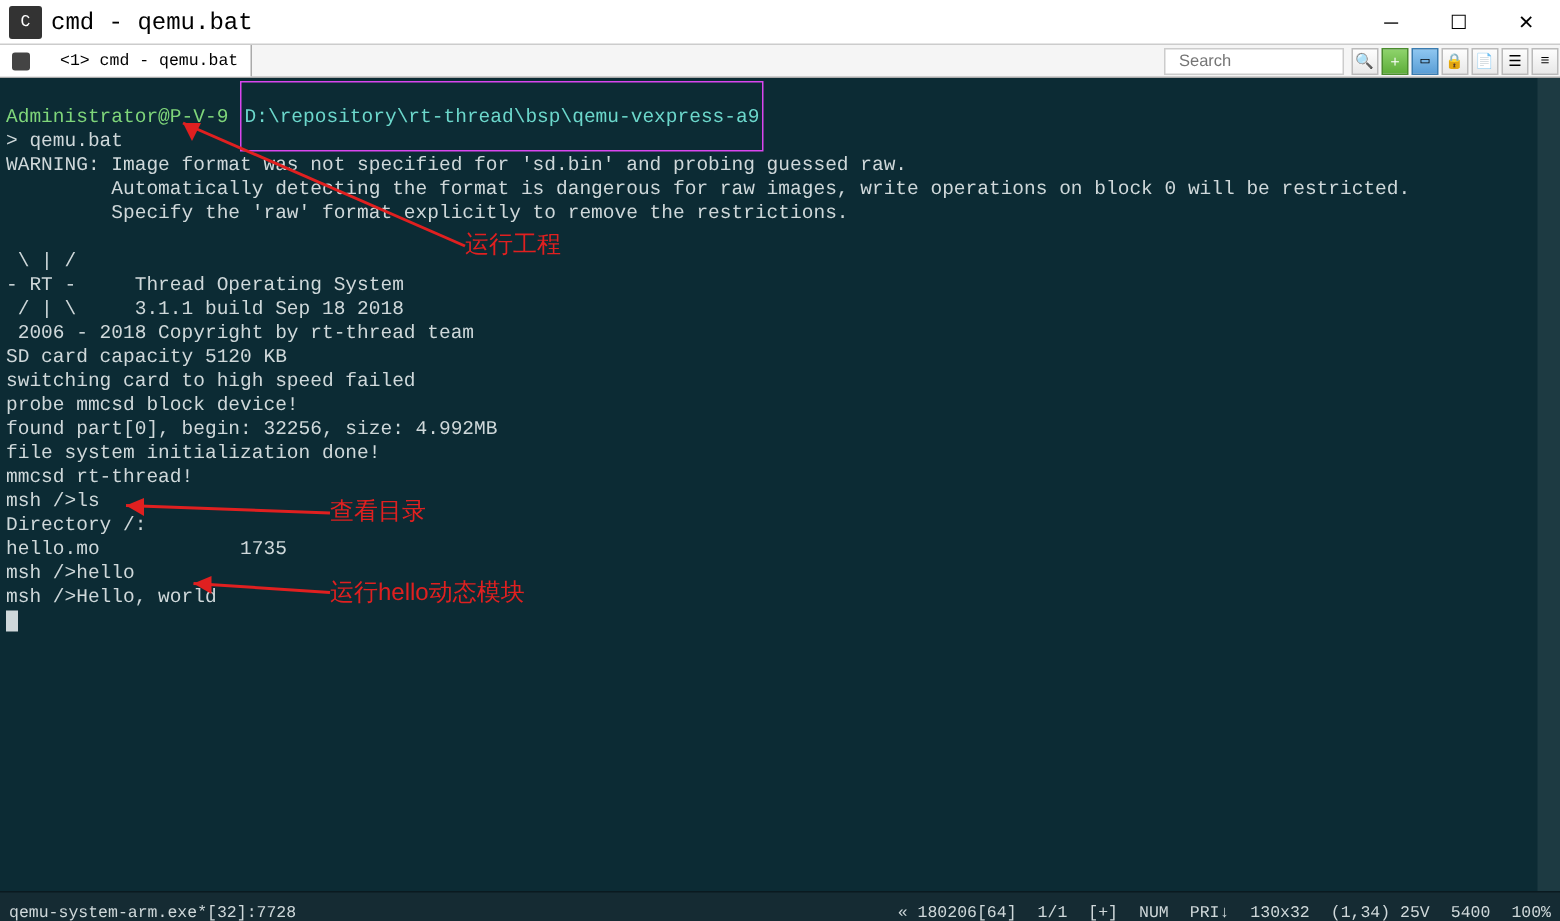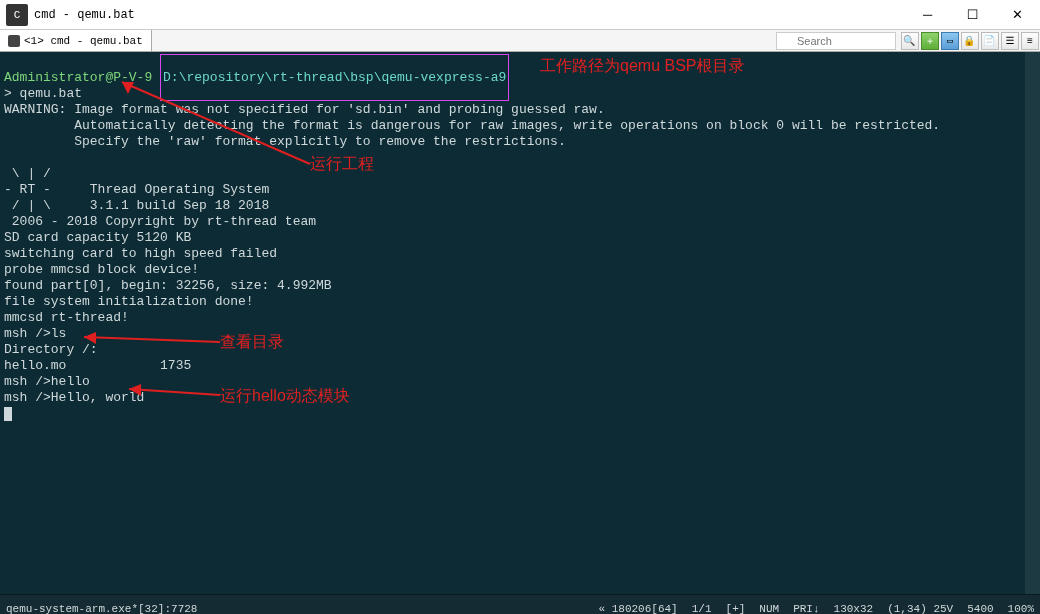--- a/index.html
+++ b/index.html
@@ -14,43 +14,43 @@
 }
 
 .titlebar {
   height:30px;
   background:#fff;
   border-bottom:1px solid #ccc;
   display:flex;
   align-items:center;
 }
 .titlebar .icon { width:22px; height:22px; background:#333; color:#fff; margin:0 6px; display:flex;align-items:center;justify-content:center;font-size:11px;border-radius:2px;}
-.titlebar .title { flex:0 0 auto; font-size:12px; color:#000; }
+.titlebar .title { flex:0 0 auto; font-size:16px; color:#000; }
 .titlebar .spacer { flex:1; }
 .winbtn { width:45px; height:30px; display:flex; align-items:center; justify-content:center; font-size:13px; font-family:"Segoe UI",Arial; color:#000;}
 
 .tabbar {
   height:22px;
   background:#f5f5f5;
   border-bottom:1px solid #aaa;
   display:flex;
   align-items:stretch;
 }
 .tab {
   display:flex; align-items:center; padding:0 8px;
   border-right:1px solid #aaa;
   background:#fff;
   font-size:11px;
-  gap:4px;
+  gap:20px;
 }
 .tab .tab-icon { width:12px;height:12px;background:#444;border-radius:2px; }
 .tabbar .spacer { flex:1; }
 .search {
   width:120px; height:18px; margin:2px 4px; border:1px solid #ccc; background:#fff;
-  font-size:11px; padding:0 20px; color:#888;
+  font-size:11px; padding:0 9px; color:#888;
 }
 .toolbtn { width:18px; height:18px; margin:2px 1px; border:1px solid #bbb; background:linear-gradient(#fdfdfd,#e8e8e8); display:flex;align-items:center;justify-content:center;font-size:10px;}
 .toolbtn.green { background:linear-gradient(#8ed36b,#5eae3a); border-color:#4a8c2e; color:#fff;}
 .toolbtn.blue  { background:linear-gradient(#8ec6f0,#5a9ed6); border-color:#3a7cb0;}
 
 .terminal {
   position:relative;
   background:#0c2b34;
   color:#cfd8da;
   height:542px;
@@ -137,21 +137,20 @@
 <span>file system initialization done!</span>
 <span>mmcsd rt-thread!</span>
 <span>msh /&gt;ls</span>
 <span>Directory /:</span>
 <span>hello.mo            1735</span>
 <span>msh /&gt;hello</span>
 <span>msh /&gt;Hello, world</span>
 <span class="cursor"></span>
 
   
-  <div class="anno" style="left:540px; top:6px;">工作路径为qemu BSP根目录</div>
   <div class="anno" style="left:310px; top:104px;">运行工程</div>
   <div class="anno" style="left:220px; top:282px;">查看目录</div>
   <div class="anno" style="left:220px; top:336px;">运行hello动态模块</div>
 
   
   <svg class="arrow" style="left:110px; top:20px; width:210px; height:100px;">
     <line x1="200" y1="92" x2="12" y2="10"></line>
       <polygon points="12,10 24,10 18,22"></polygon>
   </svg>
   <svg class="arrow" style="left:70px; top:278px; width:160px; height:20px;">

